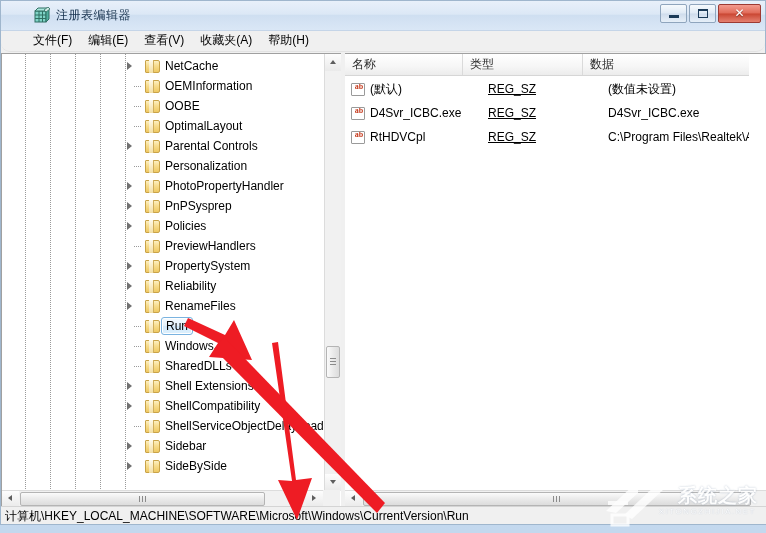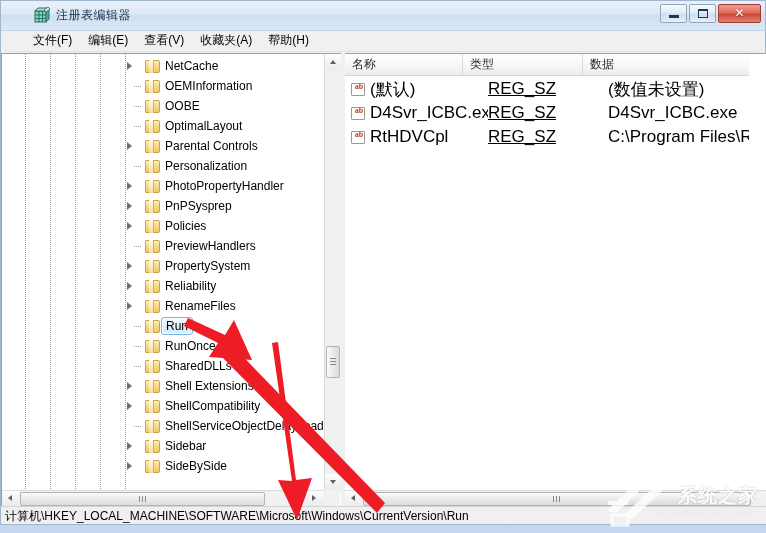--- a/index.html
+++ b/index.html
@@ -294,21 +294,21 @@
     line-height: 21px;
     padding-left: 7px;
     border-right: 1px solid #dadada;
     cursor: default;
     white-space: nowrap;
   }
   .rows { position: absolute; left: 0; top: 23px; width: 404px; }
   .lrow {
     height: 24px;
     display: flex; align-items: center;
-    font-size: 17px; color: #000;
+    font-size: 12px; color: #000;
     cursor: default;
     white-space: nowrap;
   }
   .ab-icon {
     position: relative;
     width: 14px; height: 13px;
     margin-left: 6px; margin-right: 5px;
     flex: 0 0 auto;
     background: #ffffff;
     border: 1px solid #9a9a9a;
@@ -504,21 +504,21 @@
               <span class="tlabel">RenameFiles</span>
             </div>
             <div class="tnode selected">
               <span class="stub"></span>
               <span class="folder"></span>
               <span class="tlabel">Run</span>
             </div>
             <div class="tnode">
               <span class="stub"></span>
               <span class="folder"></span>
-              <span class="tlabel">RunOnce</span>
+              <span class="tlabel">Windows</span>
             </div>
             <div class="tnode">
               <span class="stub"></span>
               <span class="folder"></span>
               <span class="tlabel">SharedDLLs</span>
             </div>
             <div class="tnode">
               <span class="expander"></span>
               <span class="folder"></span>
               <span class="tlabel">Shell Extensions</span>

